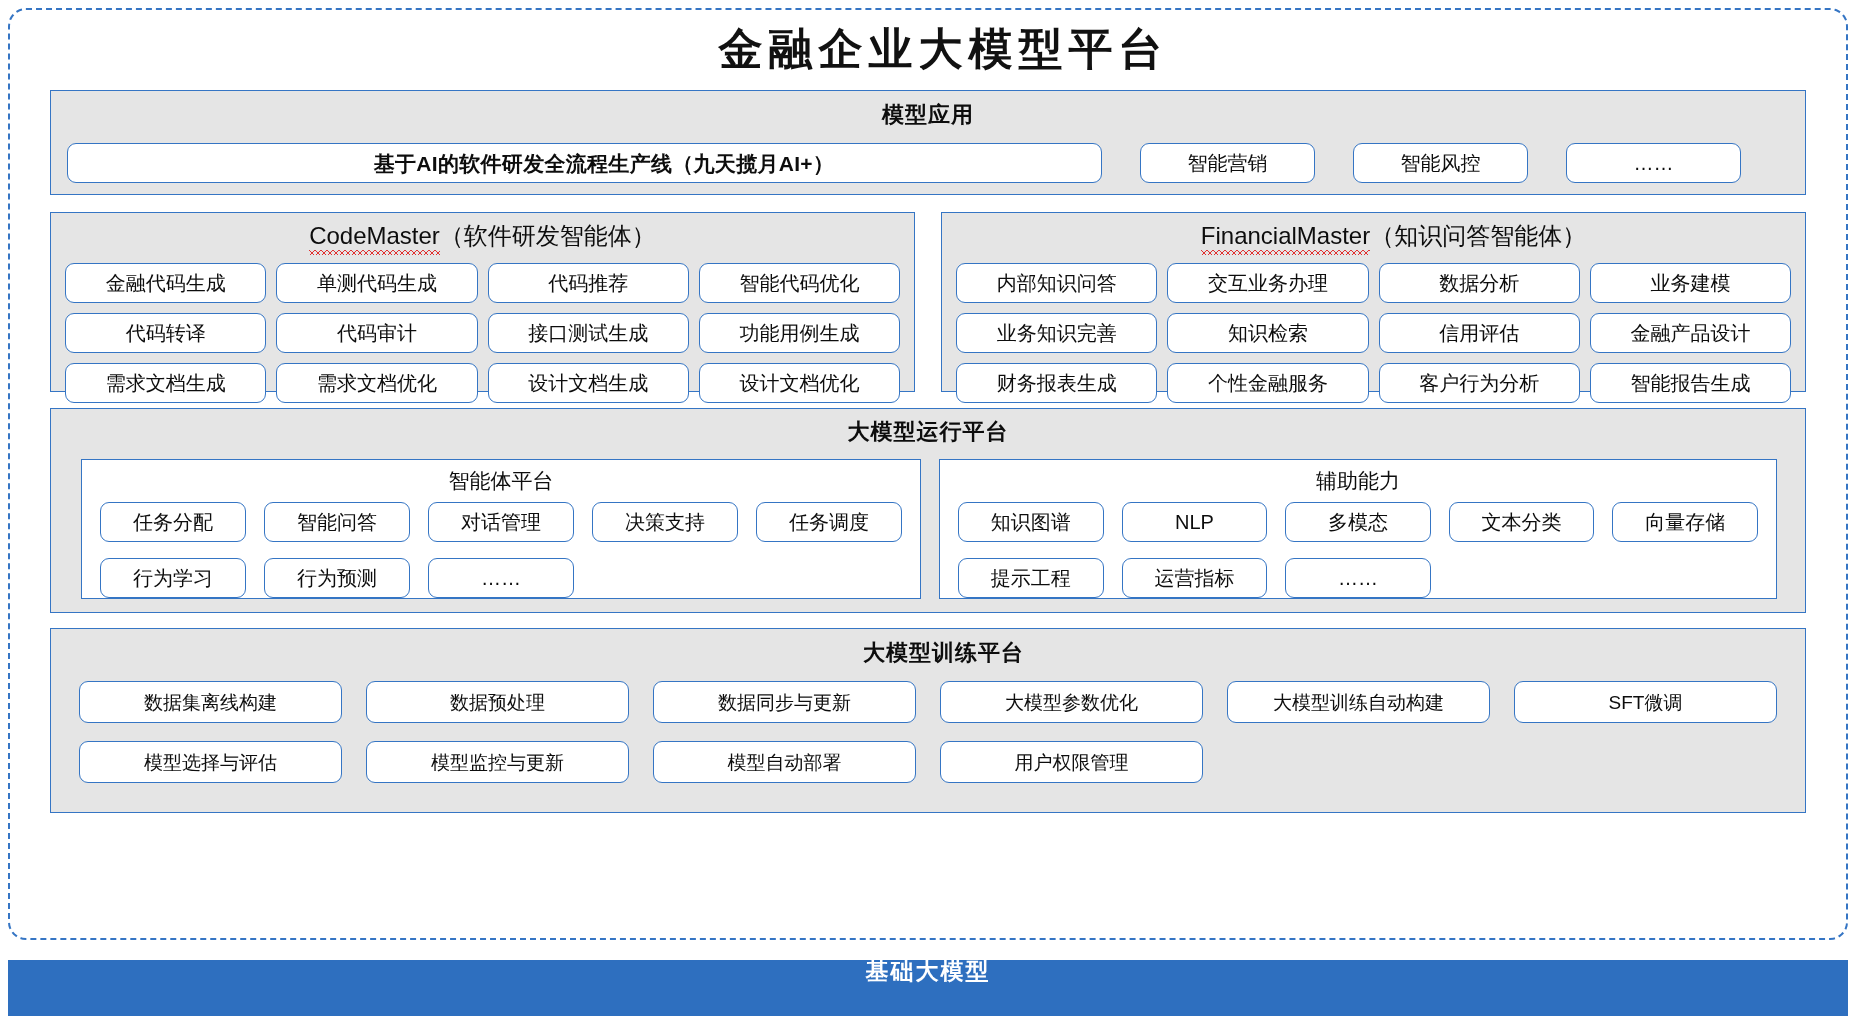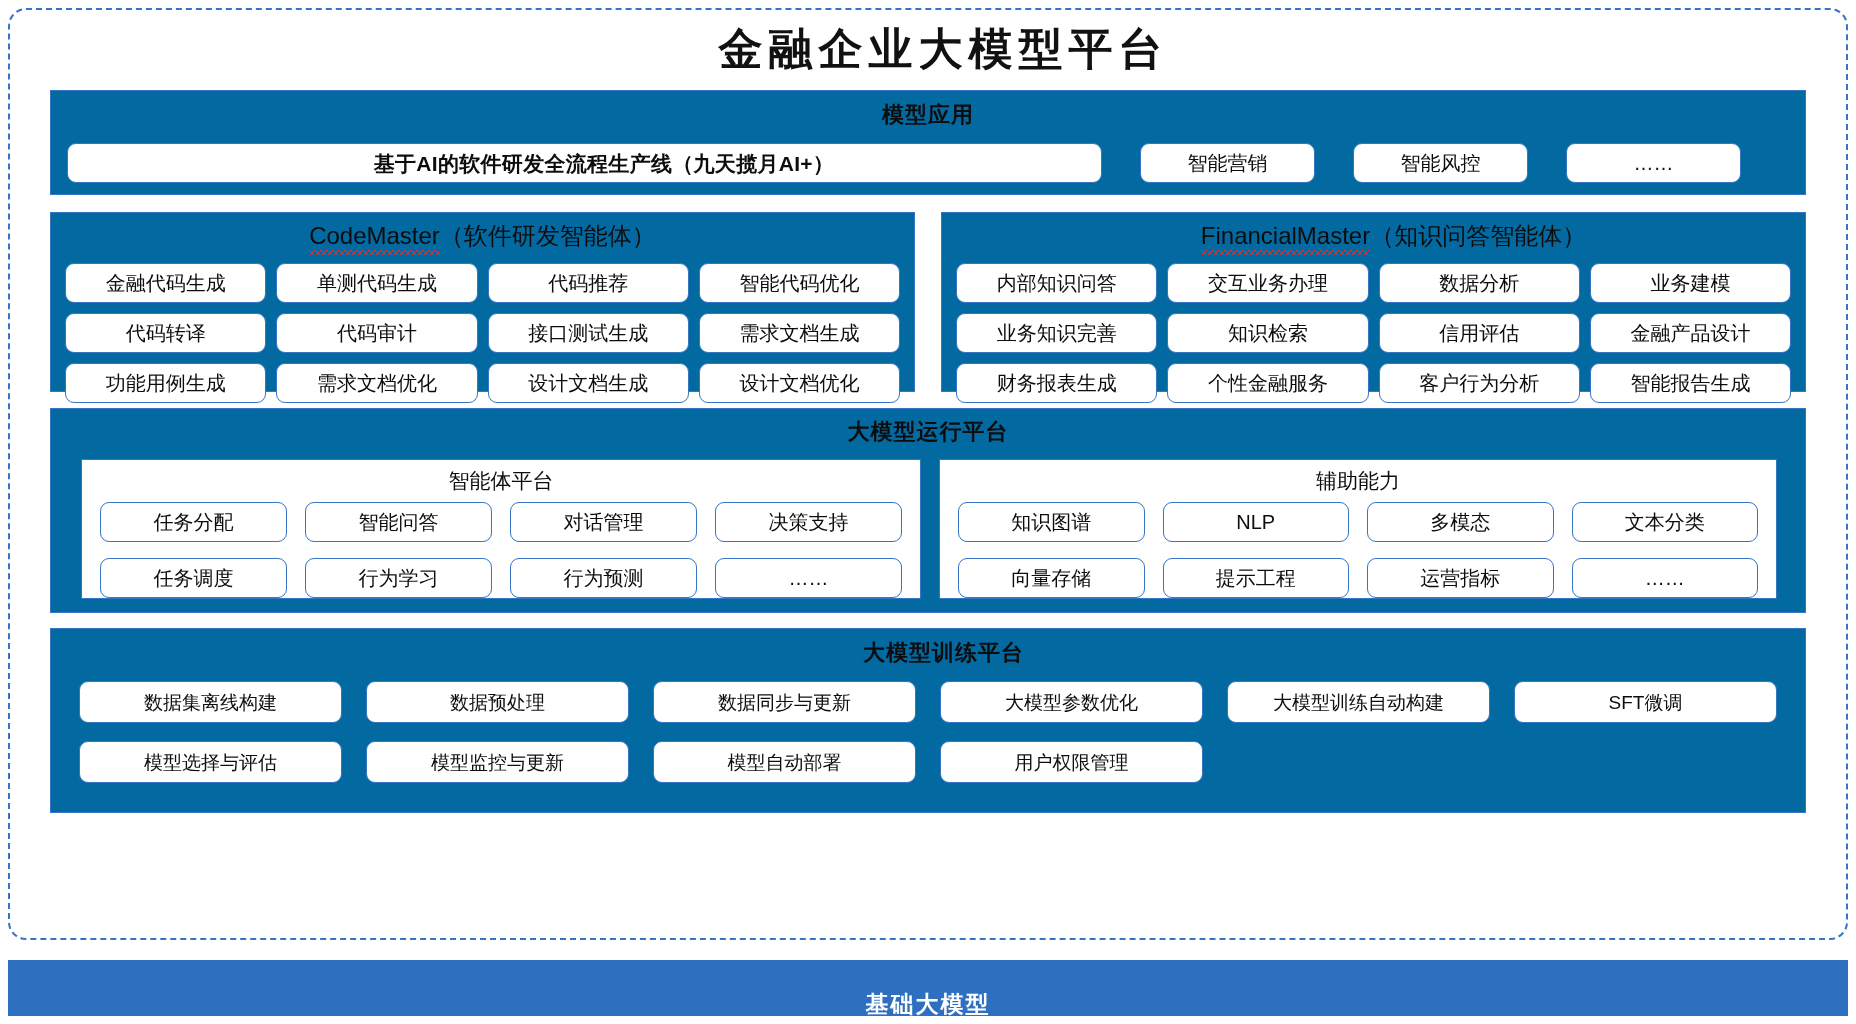--- a/index.html
+++ b/index.html
@@ -45,21 +45,21 @@
     letter-spacing: 6px;
     color: #111111;
     line-height: 1.25;
     padding-left: 31px;
   }
 
   
   .section {
     position: absolute;
     border: 1.6px solid #3575c4;
-    background: #0369a1;
+    background: #e5e5e5;
   }
 
   .section-title {
     text-align: center;
     font-size: 22px;
     font-weight: 700;
     color: #0d0d0d;
     letter-spacing: 1px;
     line-height: 1;
   }
@@ -161,21 +161,21 @@
   }
   #sub-agentplat { left: 30px; width: 840px; }
   #sub-assist   { left: 888px; width: 838px; }
   .runtime-sub .sub-title { margin-top: 10px; }
   .runtime-grid {
     position: absolute;
     left: 18px;
     right: 18px;
     top: 42px;
     display: grid;
-    grid-template-columns: repeat(4, 1fr);
+    grid-template-columns: repeat(5, 1fr);
     grid-auto-rows: 40px;
     column-gap: 18px;
     row-gap: 16px;
   }
 
   
   #sec-training { left: 50px; top: 628px; width: 1756px; height: 185px; padding-left: 31px; }
   #sec-training > .section-title { margin-top: 13px; }
   .training-grid {
     position: absolute;
@@ -191,21 +191,21 @@
 
   
   #foundation-bar {
     position: absolute;
     left: 8px;
     top: 960px;
     width: 1840px;
     height: 56px;
     background: #2e6fbf;
     display: flex;
-    align-items: flex-end;
+    align-items: flex-start;
     justify-content: center;
   }
   #foundation-bar .bar-label {
     color: #ffffff;
     font-size: 23px;
     font-weight: 700;
     letter-spacing: 2px;
     line-height: 1;
   }
 </style>
@@ -233,22 +233,22 @@
       <span class="squiggle">CodeMaster</span><span>（软件研发智能体）</span>
     </div>
     <div class="agent-grid">
       <div class="pill">金融代码生成</div>
       <div class="pill">单测代码生成</div>
       <div class="pill">代码推荐</div>
       <div class="pill">智能代码优化</div>
       <div class="pill">代码转译</div>
       <div class="pill">代码审计</div>
       <div class="pill">接口测试生成</div>
+      <div class="pill">功能用例生成</div>
       <div class="pill">需求文档生成</div>
-      <div class="pill">功能用例生成</div>
       <div class="pill">需求文档优化</div>
       <div class="pill">设计文档生成</div>
       <div class="pill">设计文档优化</div>
     </div>
   </div>
 
   <div class="section agent-panel" id="sec-financialmaster">
     <div class="agent-title">
       <span class="squiggle">FinancialMaster</span><span>（知识问答智能体）</span>
     </div>

